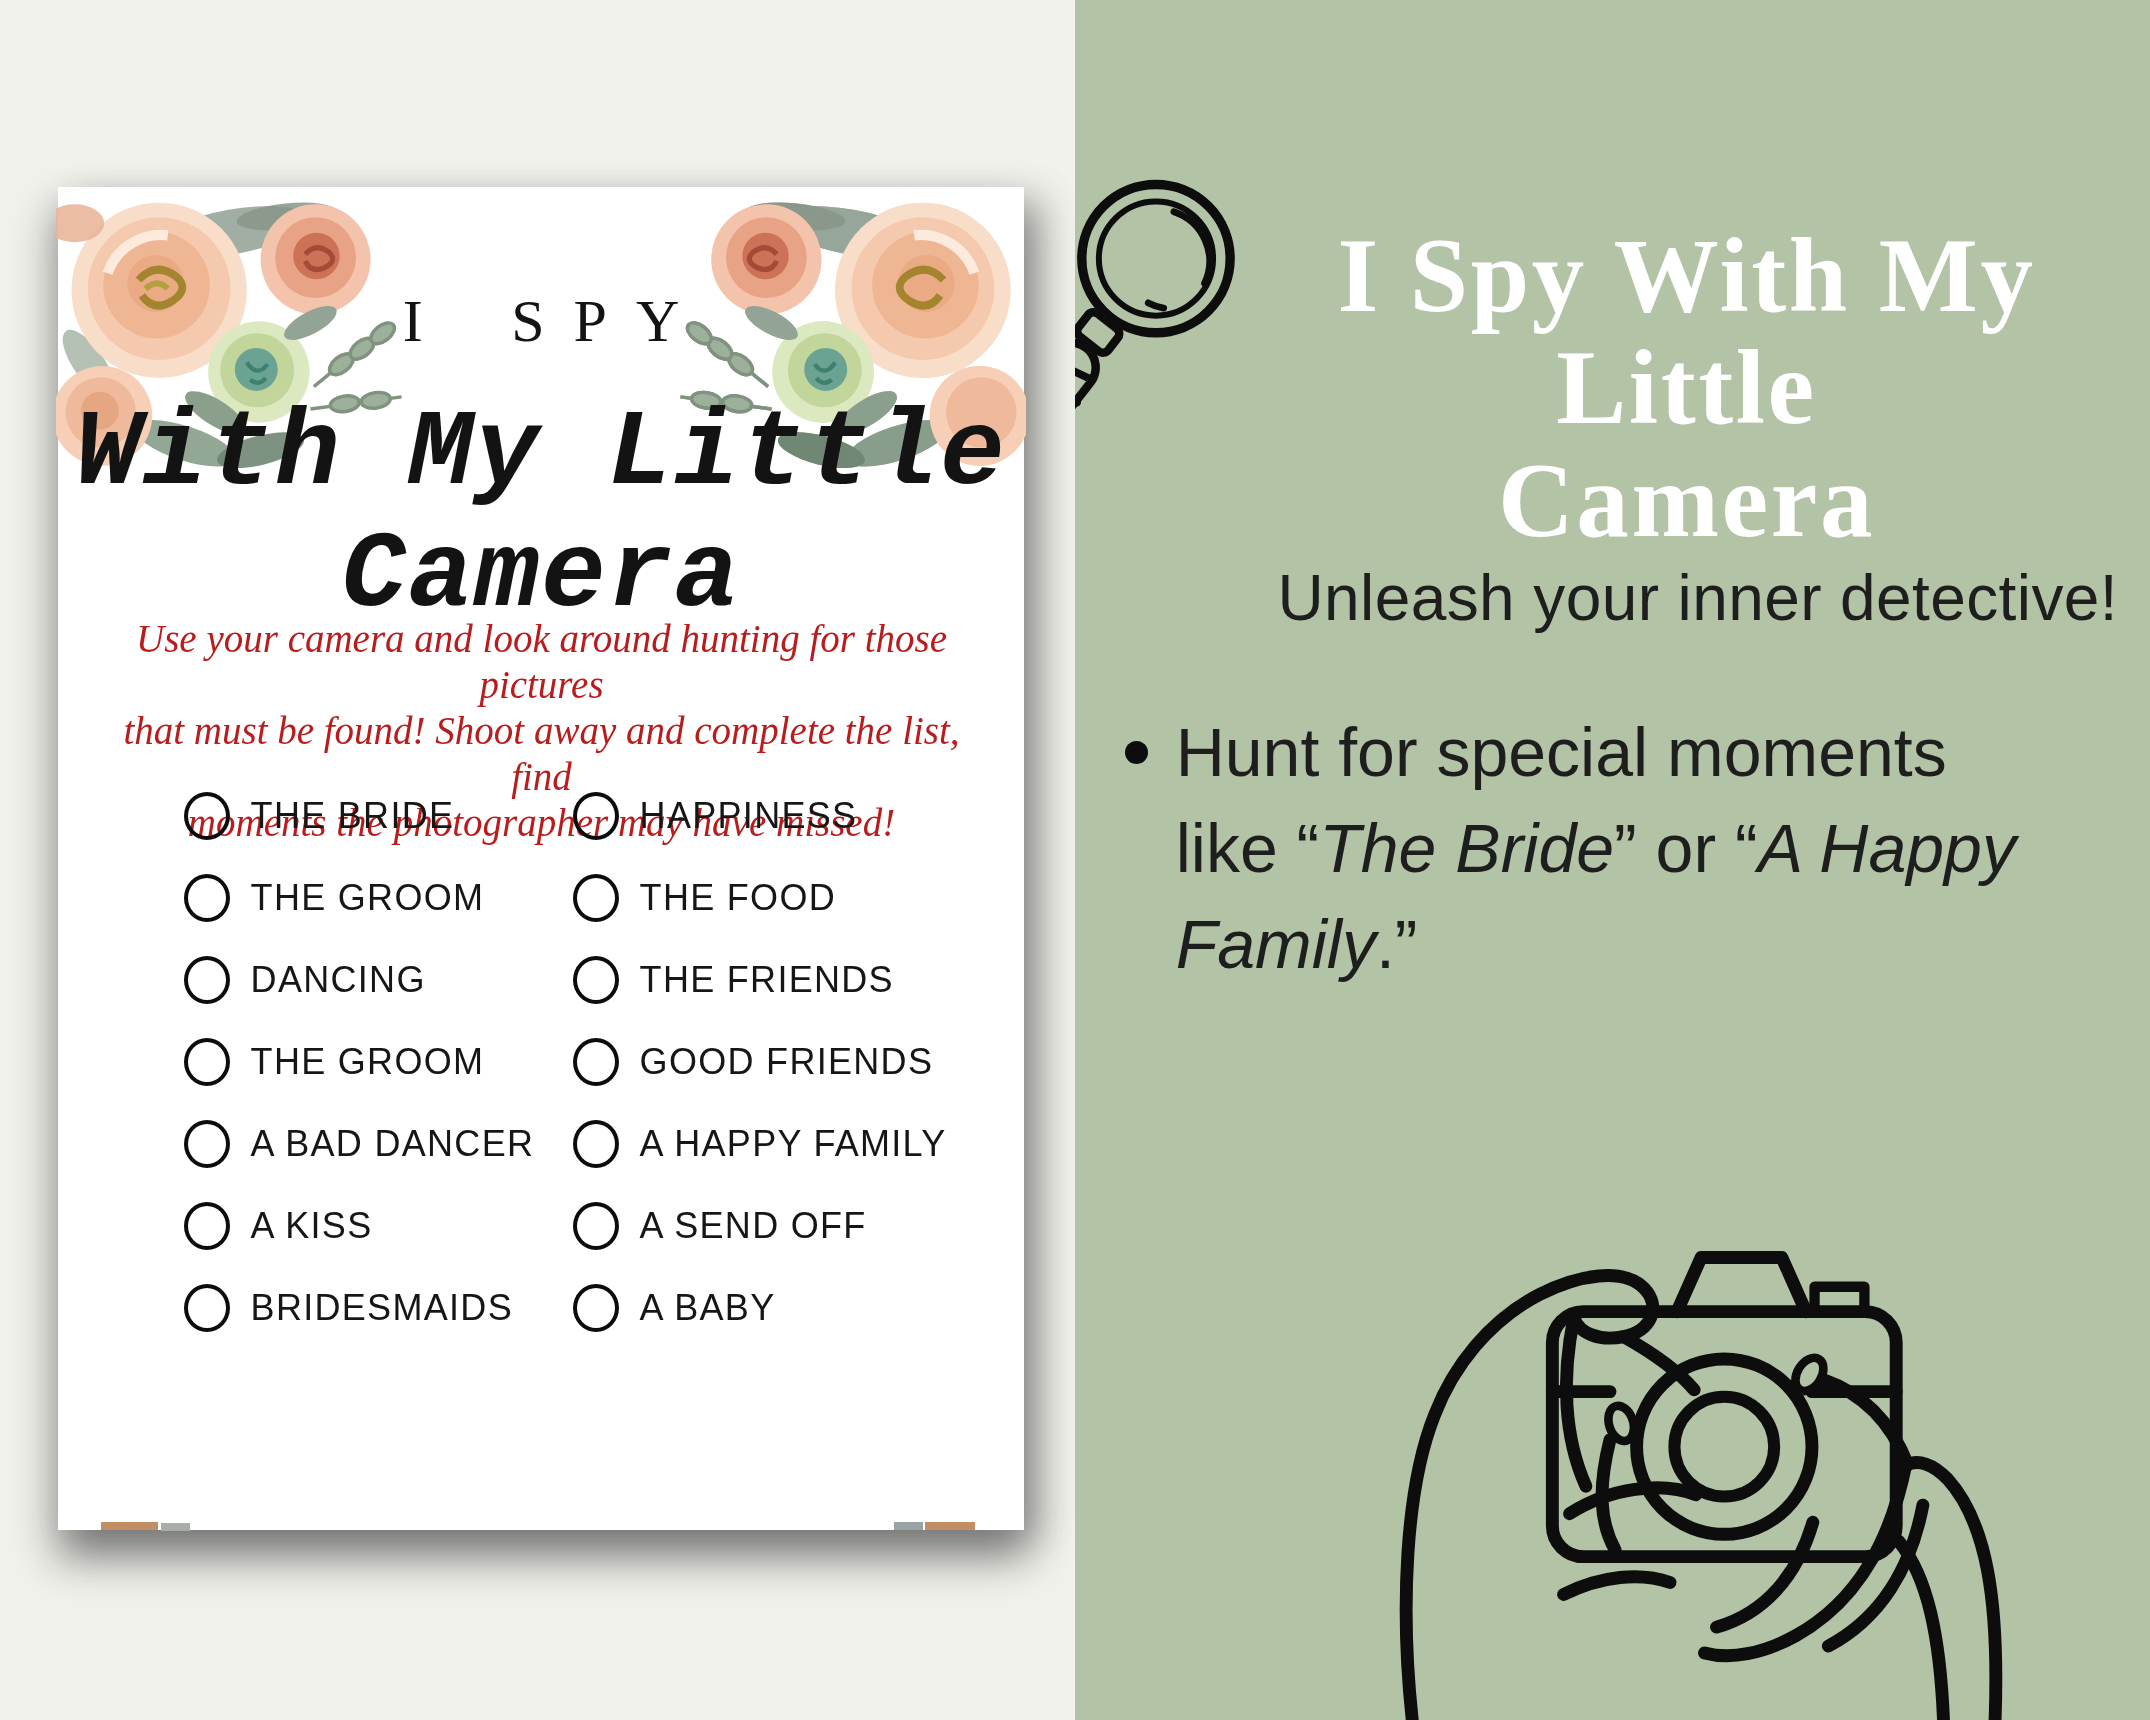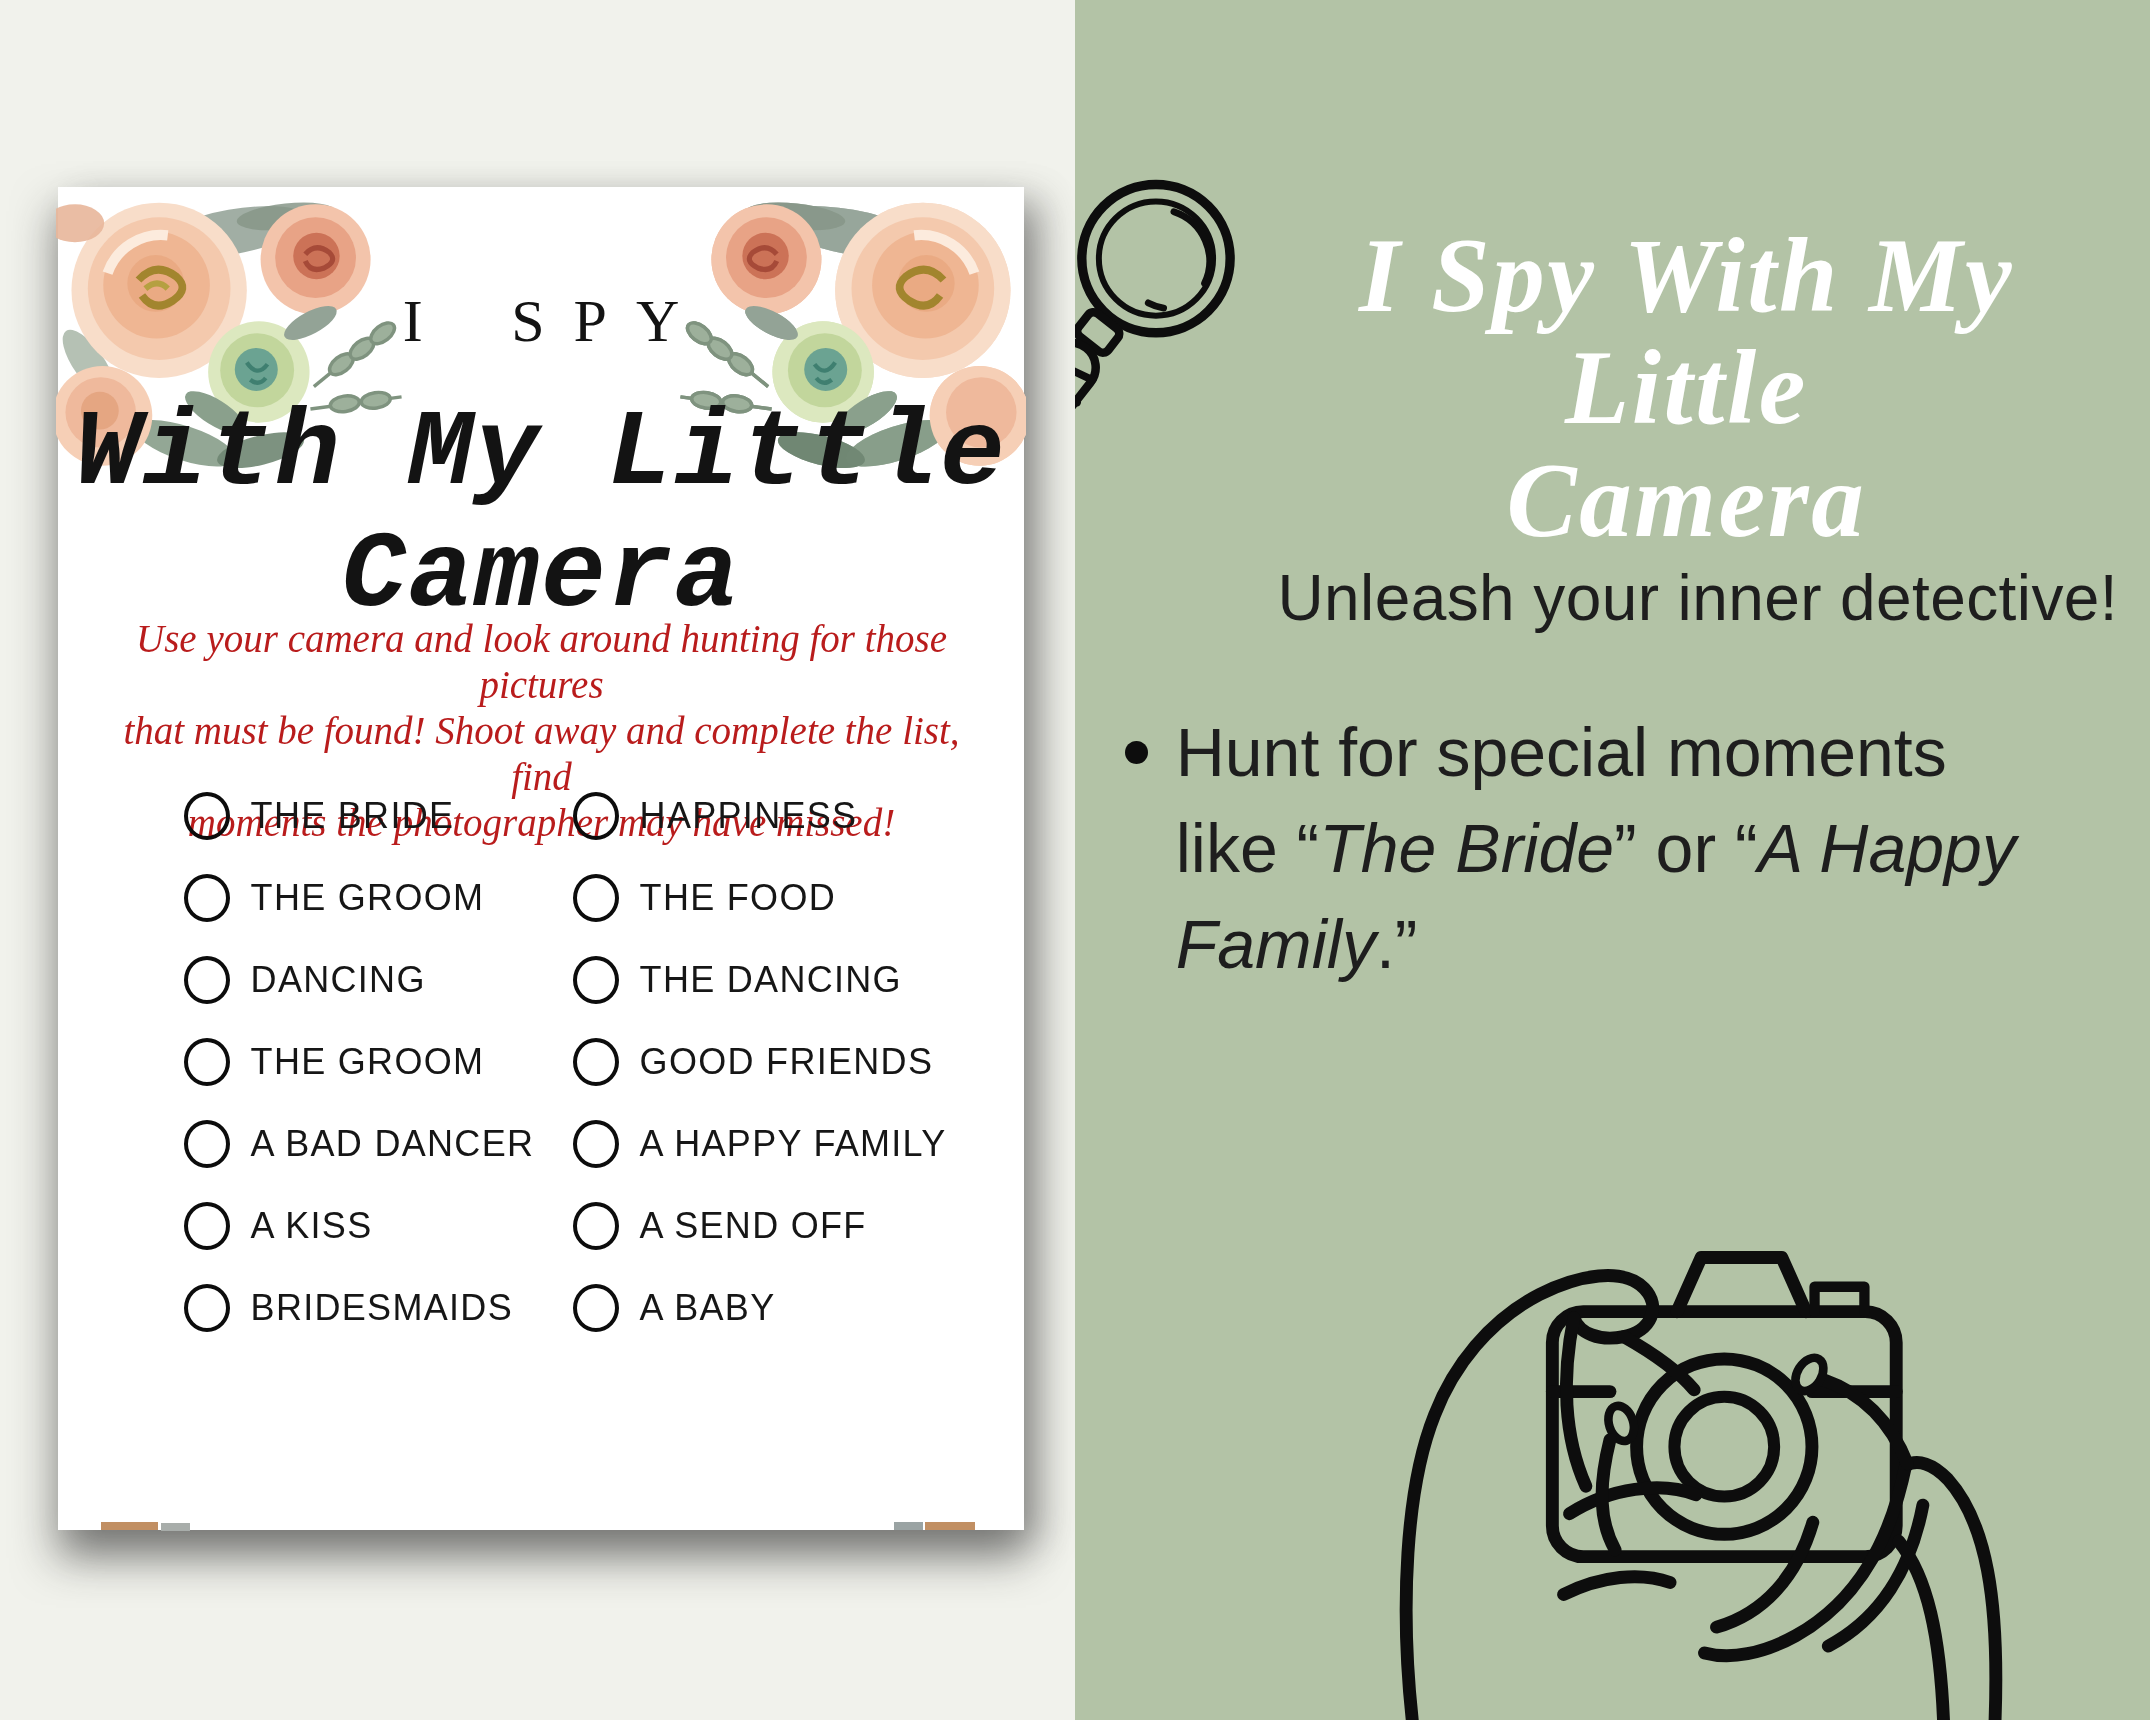--- a/index.html
+++ b/index.html
@@ -34,21 +34,21 @@
   .sliver{position:absolute;height:7.7px;}
   .sliver.s1{left:43px;top:1335px;width:57px;background:#c18f63;}
   .sliver.s2{left:103px;top:1336px;width:29px;background:#a8adaa;}
   .sliver.s3{left:836px;top:1335px;width:29px;background:#9aa3a3;}
   .sliver.s4{left:867px;top:1335px;width:50px;background:#c18f63;}
 
   
   .right-panel{position:absolute;left:1075px;top:0;width:1075px;height:1721px;background:var(--c-green_bg);}
   .magnifier{position:absolute;left:0px;top:172px;width:179px;height:284px;}
   .right-title{position:absolute;left:172px;top:220px;width:879px;text-align:center;
-        font-family:"Liberation Serif",serif;font-style:italic;font-weight:700;
+        font-family:"Liberation Serif",serif;font-weight:700;
         font-size:105px;line-height:1.07;color:var(--c-white);letter-spacing:2.6px;}
   .headline{position:absolute;left:45px;top:561px;width:998px;
         font-size:64px;color:var(--c-text);letter-spacing:0.4px;white-space:nowrap;text-align:right;}
   .bullets{position:absolute;left:45px;top:704px;width:1020px;}
   .bullet{display:flex;}
   .bullet-dot{width:23px;height:23px;border-radius:50%;background:#0d0d0d;flex:0 0 auto;margin:37px 27.5px 0 5.2px;}
   .bullet-text{font-size:68px;line-height:96px;color:var(--c-text);}
   .bullet-text .line{display:block;white-space:nowrap;}
   .bullet-text .i{font-style:italic;}
   .camera{position:absolute;left:318px;top:1230px;width:611px;height:490px;}
@@ -186,21 +186,21 @@
           <div class="check-row">
             <div class="check-circle"></div>
             <div class="check-label">HAPPINESS</div>
           </div>
           <div class="check-row">
             <div class="check-circle"></div>
             <div class="check-label">THE FOOD</div>
           </div>
           <div class="check-row">
             <div class="check-circle"></div>
-            <div class="check-label">THE DANCING</div>
+            <div class="check-label">THE FRIENDS</div>
           </div>
           <div class="check-row">
             <div class="check-circle"></div>
             <div class="check-label">GOOD FRIENDS</div>
           </div>
           <div class="check-row">
             <div class="check-circle"></div>
             <div class="check-label">A HAPPY FAMILY</div>
           </div>
           <div class="check-row">

